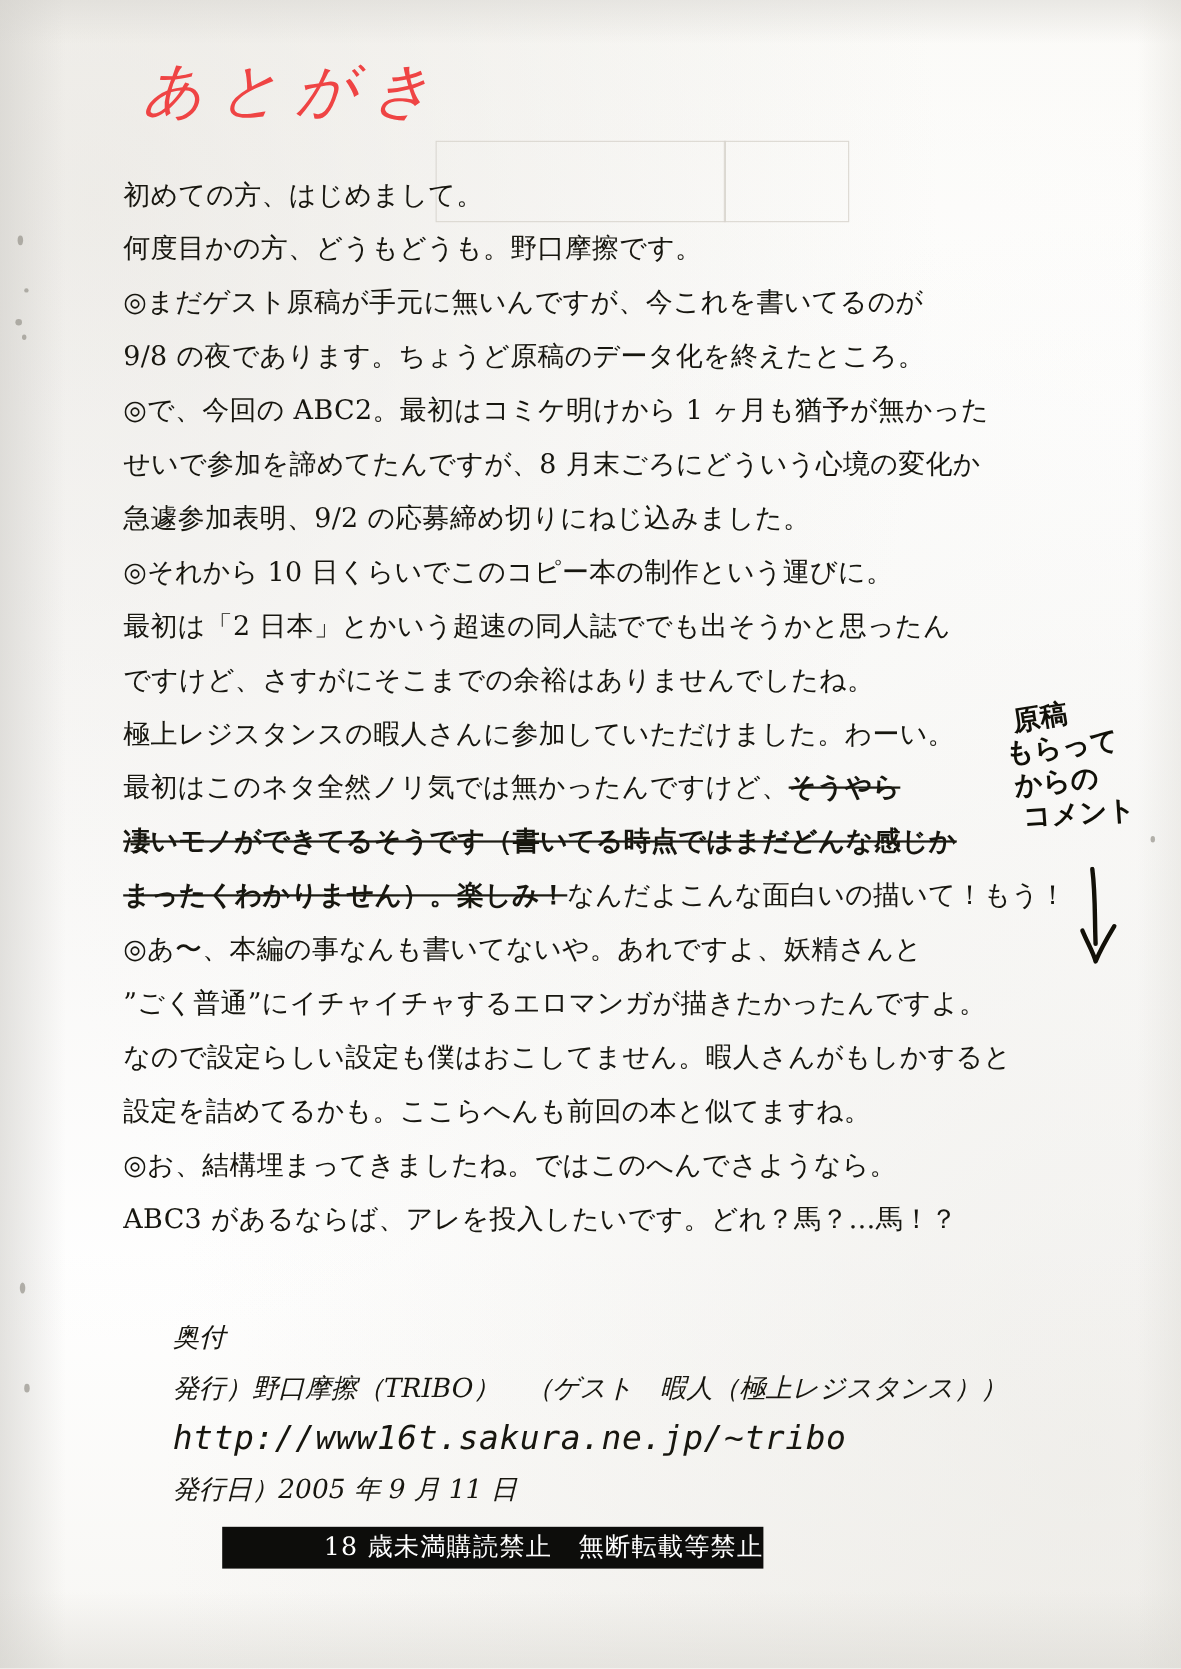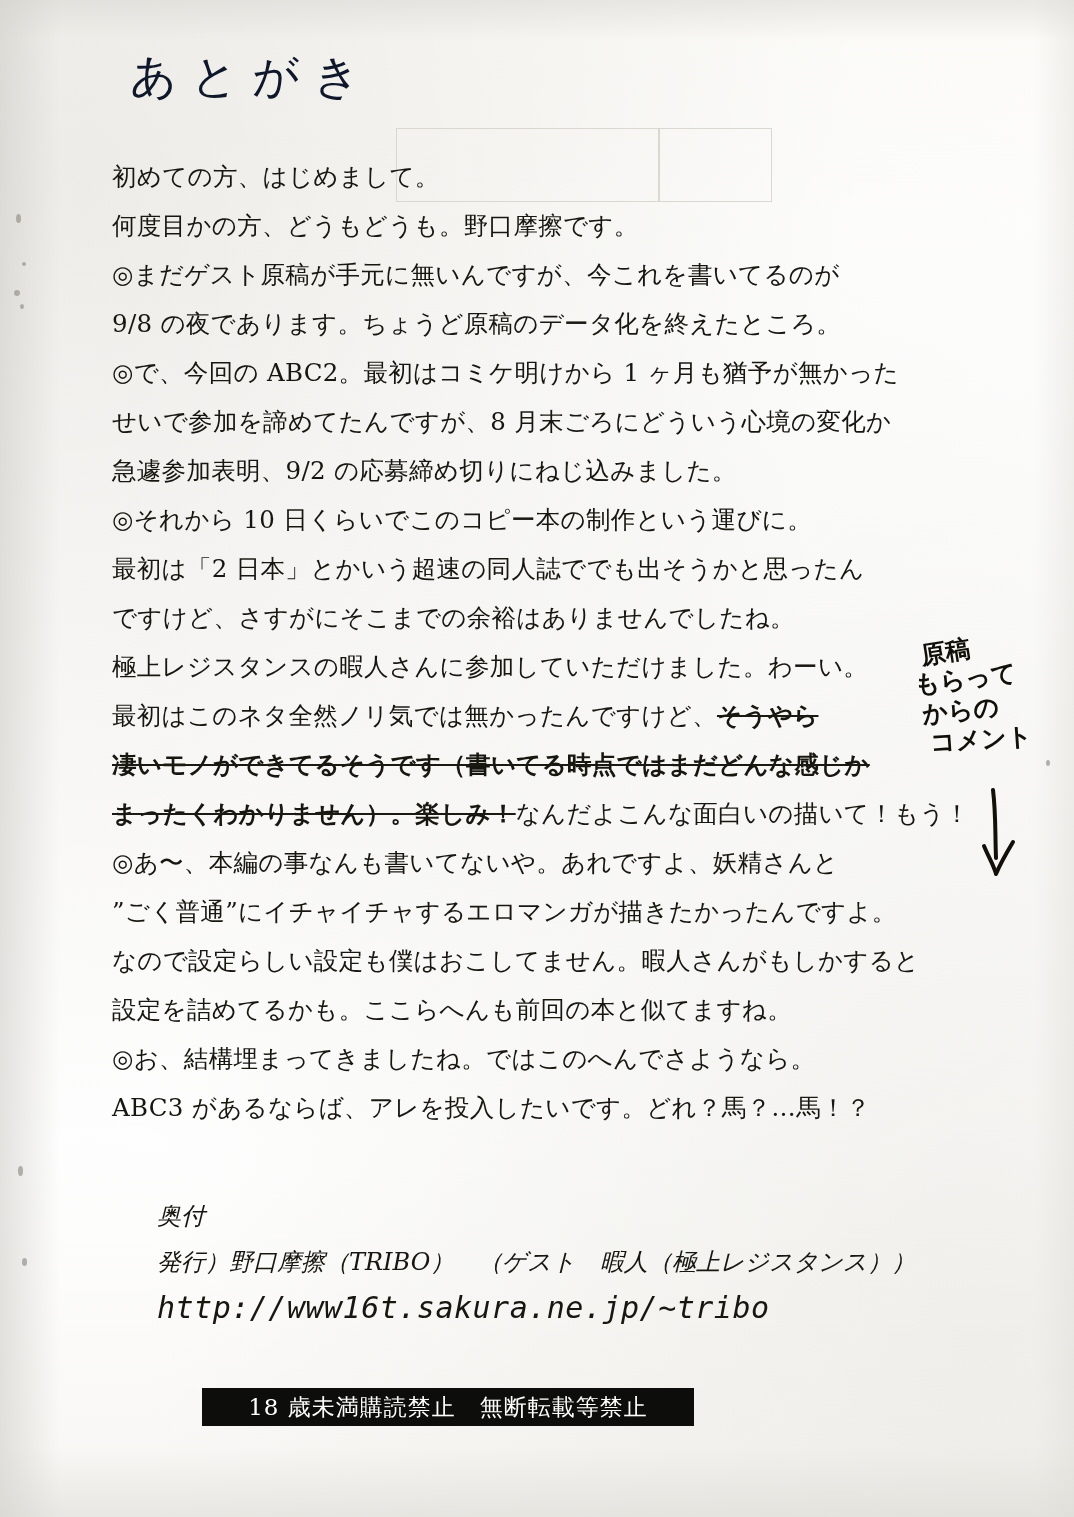--- a/index.html
+++ b/index.html
@@ -63,24 +63,25 @@
     position: absolute;
     border: 1px solid rgba(215,212,205,0.9);
     pointer-events: none;
   }
 
   .title {
     position: absolute;
     left: 130px;
     top: 46px;
     font-family: "DejaVu Serif", serif;
-    font-size: 46px;
+    font-size: 54px;
     letter-spacing: 14px;
-    color: #0f172a;
-    white-space: nowrap;
+    color: #ef4444;
+    white-space: nowrap;
+    font-style: italic;
   }
 
   .body-text {
     position: absolute;
     left: 112px;
     top: 152px;
     width: 860px;
     font-family: "DejaVu Serif", serif;
     font-size: 24.5px;
     line-height: 49px;
@@ -124,21 +125,21 @@
     position: absolute;
     left: 202px;
     top: 1388px;
     width: 492px;
     height: 38px;
     background: #0d0d0b;
     color: #ffffff;
     font-family: "DejaVu Serif", serif;
     font-size: 23px;
     line-height: 38px;
-    text-align: center;
+    text-align: right;
     letter-spacing: 1px;
     white-space: nowrap;
   }
 
   
   .handnote {
     position: absolute;
     left: 912px;
     top: 630px;
     width: 140px;
@@ -216,17 +217,18 @@
 
   <svg class="arrow" width="46" height="90" viewBox="0 0 46 90">
     <path d="M18 2 C21 26, 20 46, 21 70" stroke="#121008" stroke-width="4" fill="none" stroke-linecap="round"></path>
     <path d="M9 58 C14 70, 19 78, 21 86 C26 74, 32 64, 38 54" stroke="#121008" stroke-width="4" fill="none" stroke-linecap="round" stroke-linejoin="round"></path>
   </svg>
 
   <div class="colophon">
     <p>奥付</p>
     <p>発行）野口摩擦（TRIBO）　（ゲスト　暇人（極上レジスタンス））</p>
     <p class="mono">http://www16t.sakura.ne.jp/~tribo</p>
+    <p>発行日）2005 年 9 月 11 日</p>
   </div>
 
   <div class="notice">18 歳未満購読禁止　無断転載等禁止</div>
 
 </div>
 
 </body></html>

